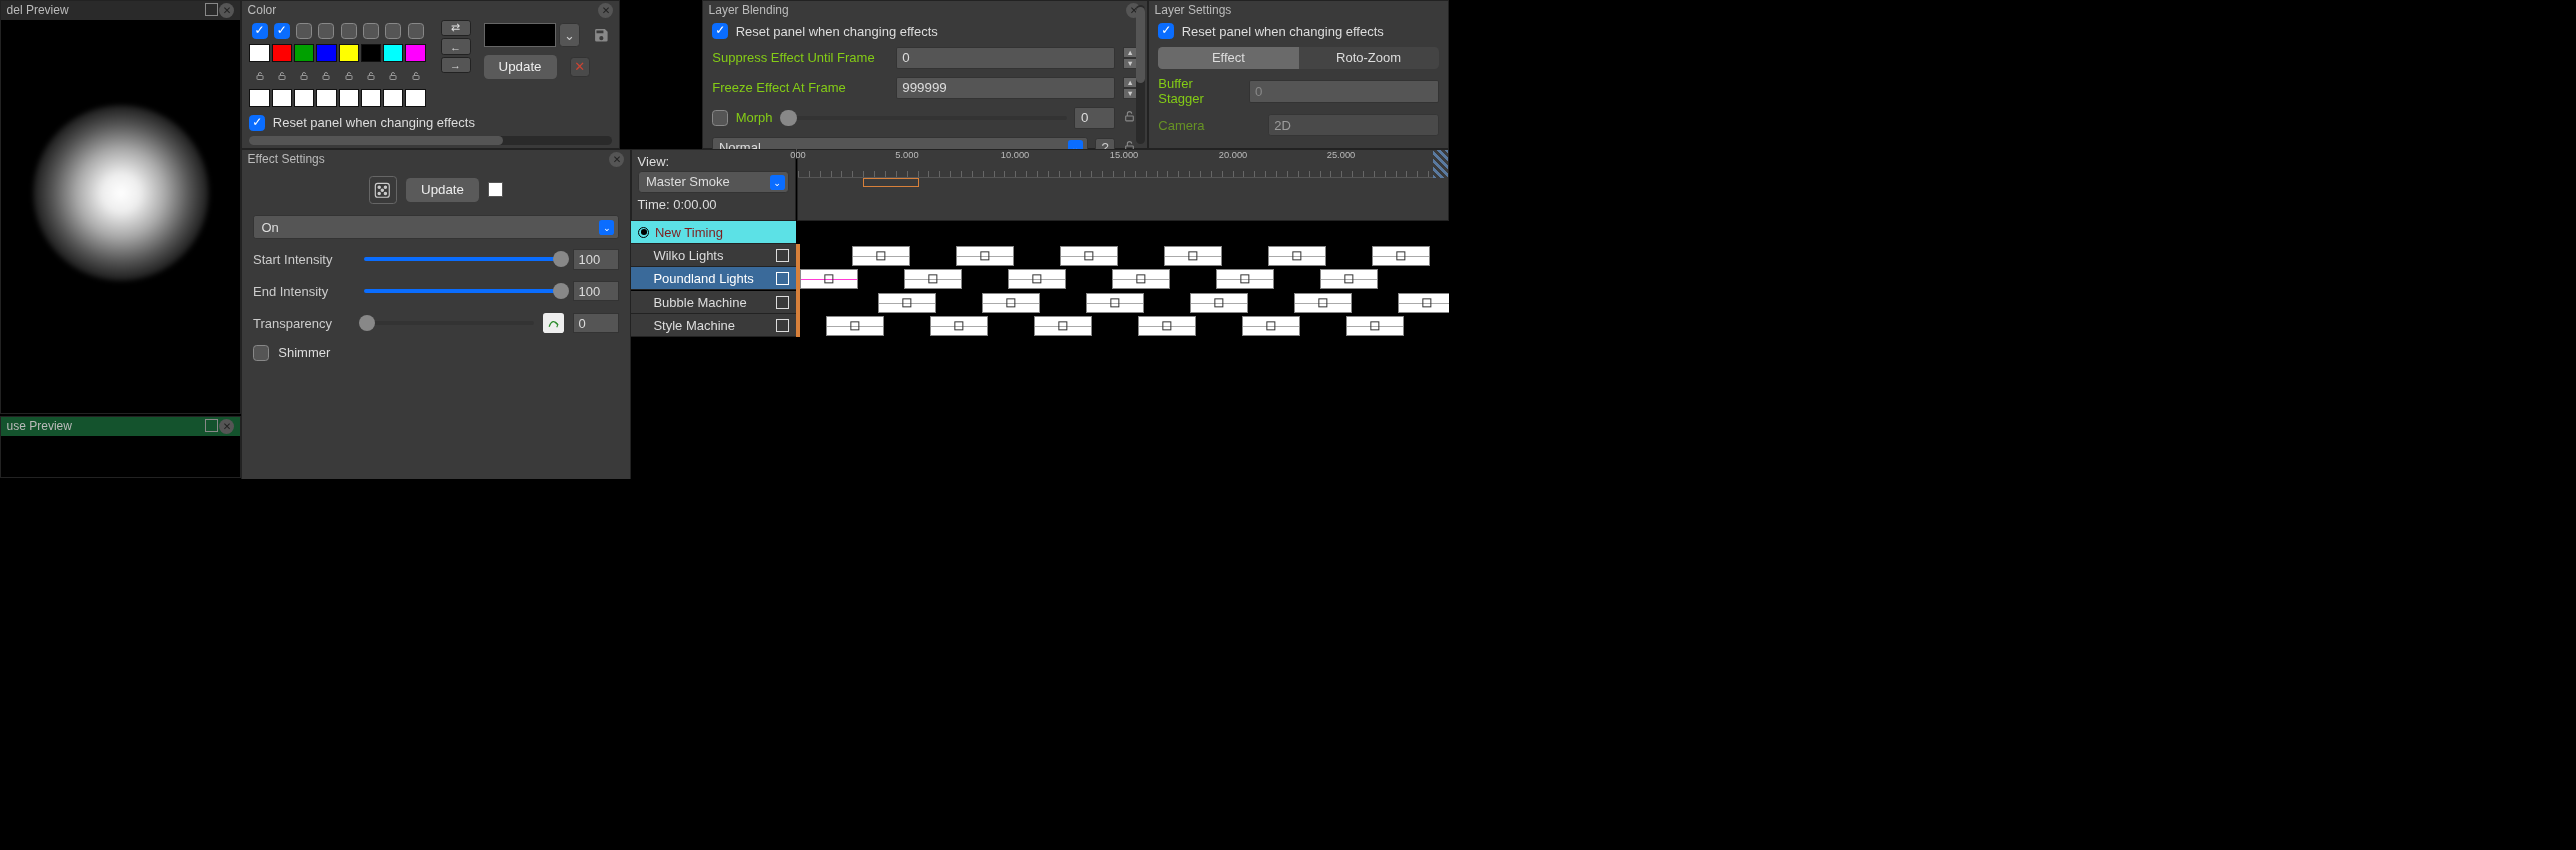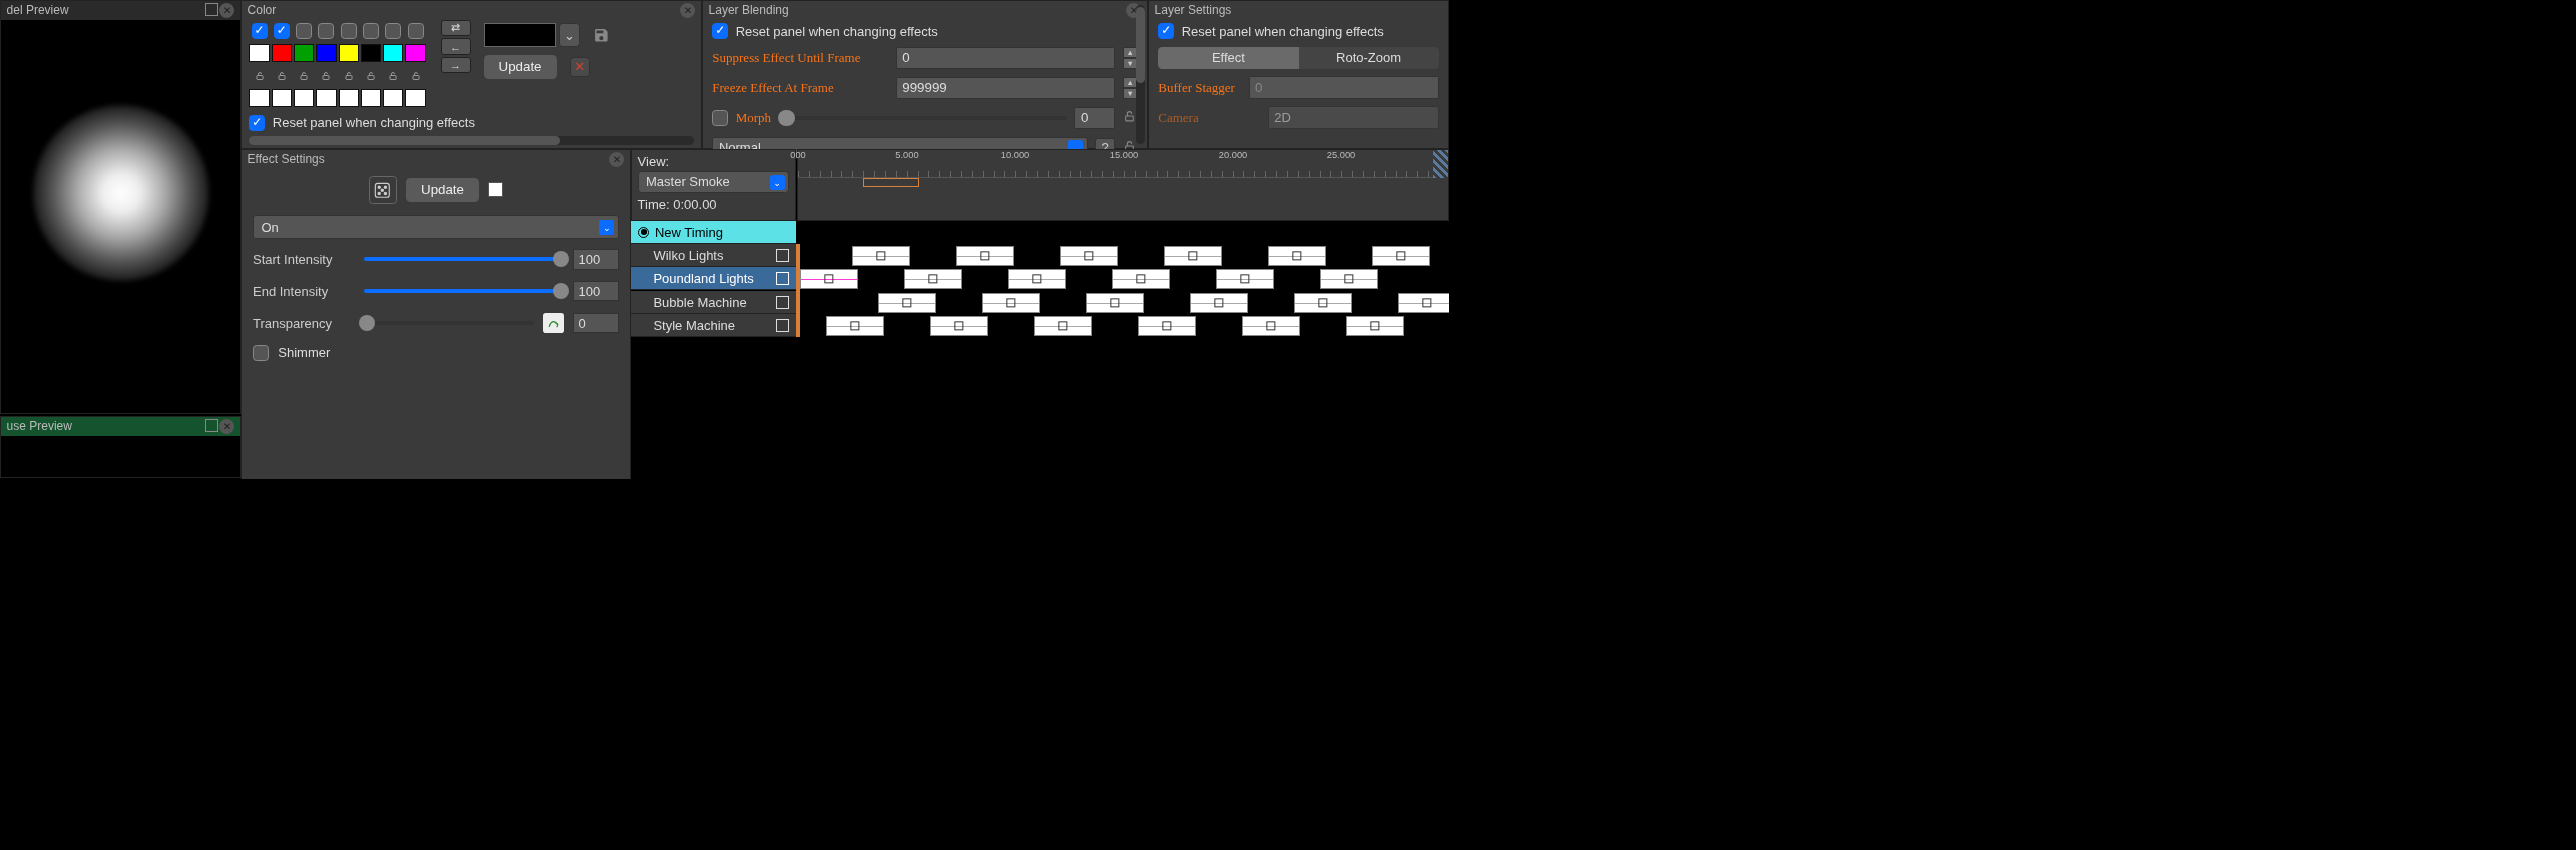--- a/index.html
+++ b/index.html
@@ -15,21 +15,21 @@
   
   #model-preview { left: 0; top: 0; width: 241px; height: 414px; background: #2a2a2a; }
   #model-preview .preview-body { width: 100%; height: calc(100% - 18.6px); background: #000; position: relative; }
   .glow { position: absolute; left: 50%; top: 44%; width: 176px; height: 176px; transform: translate(-50%,-50%); border-radius: 50%;
           background: radial-gradient(circle, #fff 0%, #eee 15%, #aaa 35%, #555 55%, #000 78%); filter: blur(2.8px); }
 
   #use-preview { left: 0; top: 416px; width: 241px; height: 62px; background: #14532d; }
   #use-preview .preview-body { width: 100%; height: calc(100% - 18.6px); background: #000; }
 
   
-  #color-panel { left: 241px; top: 0; width: 461px; height: 149px; }
+  #color-panel { left: 241px; top: 0; width: 379px; height: 149px; }
   .color-row { display: flex; gap: 1.9px; padding: 1.9px 7.4px; align-items: center; }
   .swatch { width: 20.4px; height: 18.6px; border: 0.9px solid #111; }
   .sw-check { width: 20.4px; height: 18.6px; display: inline-flex; align-items: center; justify-content: center; }
   .lock-icon { width: 20.4px; height: 18.6px; display: inline-flex; align-items: center; justify-content: center; color: #999; }
   .lock-icon svg { width: 12px; height: 12px; }
   .arrow-btn { width: 30px; height: 16.7px; background: #555; border: 0.9px solid #222; border-radius: 2.8px; display: inline-flex; align-items: center; justify-content: center; color: #ddd; font-size: 11px; cursor: pointer; }
   .arrow-stack { display: flex; flex-direction: column; gap: 1.9px; margin-left: 7.4px; }
   .color-input { width: 72px; height: 24px; background: #000; border: 0.9px solid #666; }
   .dd-btn { width: 20.4px; height: 24px; background: #555; border: 0.9px solid #333; border-radius: 3.7px; color: #ccc; display: inline-flex; align-items: center; justify-content: center; cursor: pointer; margin-left: 3.7px; }
   .save-icon { width: 16.7px; height: 16.7px; color: #888; margin-left: 13px; }
@@ -38,21 +38,21 @@
   .chk { appearance: none; width: 16px; height: 16px; border-radius: 3.7px; border: 0.9px solid #888; background: #555; cursor: pointer; position: relative; }
   .chk:checked { background: #0a6dff; border-color: #0a6dff; }
   .chk:checked::after { content: "✓"; color: #fff; position: absolute; left: 1.9px; top: -0.9px; font-size: 12px; }
   .reset-row { display: flex; align-items: center; gap: 7.4px; padding: 5.6px 7.4px; }
   .hscroll { position: absolute; bottom: 2.8px; left: 7.4px; right: 7.4px; height: 9.3px; background: #2a2a2a; border-radius: 4.6px; }
   .hscroll .thumb { position: absolute; left: 0; width: 70%; height: 100%; background: #555; border-radius: 4.6px; }
 
   
   #blend-panel { left: 702px; top: 0; width: 446px; height: 149px; }
   .form-row { display: flex; align-items: center; padding: 3.7px 9.3px; gap: 7.4px; }
-  .form-row label { width: 176px; color: #f97316; font-family: Liberation Serif, serif; }
+  .form-row label { width: 176px; color: #84cc16; }
   .num-input { flex: 1; background: #555; border: 0.9px solid #333; color: #ddd; padding: 2.8px 5.6px; border-radius: 1.9px; }
   .stepper { width: 15px; height: 22px; display: flex; flex-direction: column; }
   .stepper div { flex: 1; background: #666; border: 0.9px solid #333; font-size: 7.4px; color: #ccc; display: flex; align-items: center; justify-content: center; cursor: pointer; }
   .slider-track { flex: 1; height: 3.7px; background: #333; border-radius: 1.9px; position: relative; }
   .slider-thumb { position: absolute; width: 16.7px; height: 16.7px; background: #888; border-radius: 50%; top: -6.5px; }
   .lock-side { width: 15px; color: #888; }
   .select { background: #555; border: 0.9px solid #333; color: #ddd; padding: 2.8px 5.6px; border-radius: 2.8px; position: relative; }
   .select .caret { position: absolute; right: 3.7px; top: 2.8px; background: #0a6dff; border-radius: 2.8px; width: 15px; height: 15px; font-size: 9.3px; color: #fff; display: flex; align-items: center; justify-content: center; }
   .q-btn { width: 20.4px; height: 20.4px; background: #555; border: 0.9px solid #333; border-radius: 2.8px; color: #ccc; display: inline-flex; align-items: center; justify-content: center; cursor: pointer; }
   .vscroll { position: absolute; right: 1.9px; top: 3.7px; bottom: 3.7px; width: 9.3px; background: #2a2a2a; border-radius: 4.6px; }
@@ -85,21 +85,21 @@
 
   #ruler { position: absolute; left: 797px; top: 149px; right: 0; height: 72px; background: #3a3a3a; border: 0.9px solid #222; }
   #ruler .scale { position: relative; height: 28px; border-bottom: 0.9px solid #555; }
   #ruler .tick { position: absolute; top: 0; font-size: 9.3px; color: #bbb; transform: translateX(-50%); }
   #ruler .minor { position: absolute; bottom: 0; width: 0.9px; height: 5.6px; background: #666; }
   #ruler .playhead { position: absolute; top: 28px; height: 9.3px; border: 0.9px solid #d8803a; }
   #ruler .endmark { position: absolute; right: 0; top: 0; width: 15px; height: 28px; background: repeating-linear-gradient(45deg,#5a7aa0,#5a7aa0 2.8px,#3a3a3a 2.8px,#3a3a3a 5.6px); }
 
   #tracks { position: absolute; left: 631px; top: 221px; right: 0; bottom: 0; background: #000; }
   .track-label { position: absolute; left: 0; width: 165px; height: 23px; display: flex; align-items: center; padding: 0 7.4px; justify-content: space-between; border-bottom: 0.9px solid #222; }
-  .track-label.timing { background: #5ce1e6; color: #000000; }
+  .track-label.timing { background: #5ce1e6; color: #7f1d1d; }
   .track-label.normal { background: #3a3a3a; color: #ddd; }
   .track-label.selected { background: #3a6a9a; color: #fff; }
   .track-label .sq { width: 13px; height: 13px; border: 1.4px solid currentColor; }
   .track-label .radio { width: 11px; height: 11px; border: 1.4px solid #000; border-radius: 50%; display: inline-flex; align-items: center; justify-content: center; }
   .track-label .radio .dot { width: 5.6px; height: 5.6px; background: #000; border-radius: 50%; }
   .orange-bar { position: absolute; left: 165px; width: 3.7px; background: #d8803a; }
   .clip { position: absolute; height: 19.5px; background: #fff; border: 0.9px solid #888; }
   .clip .inner { position: absolute; left: 50%; top: 50%; width: 9.3px; height: 9.3px; border: 1.4px solid #333; transform: translate(-50%,-50%); }
   .clip .mline { position: absolute; left: 0; right: 0; top: 50%; height: 0.9px; }
 

